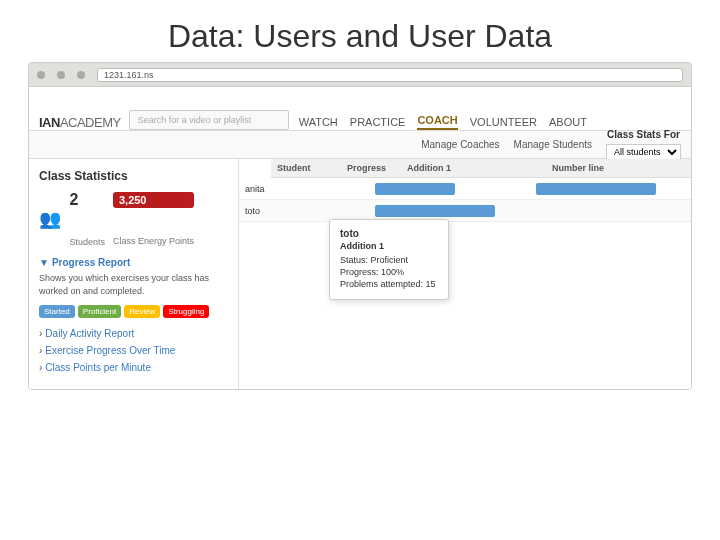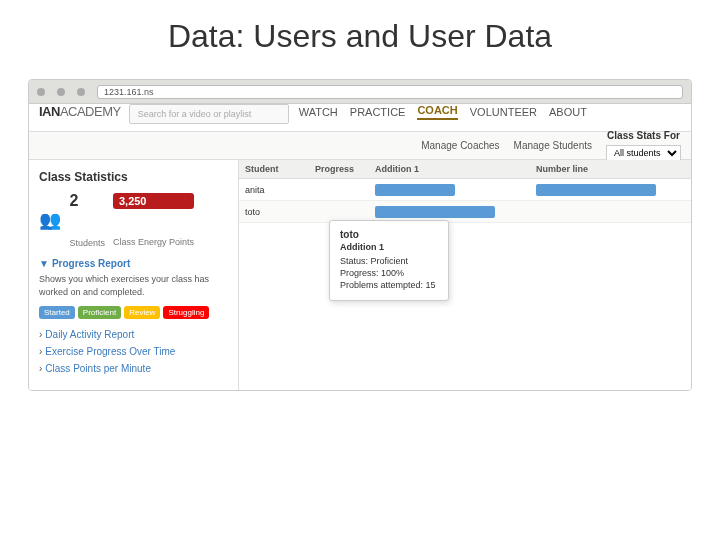--- a/index.html
+++ b/index.html
@@ -9,21 +9,21 @@
       width: 720px;
       height: 540px;
       overflow: hidden;
     }
 
     .page-title {
       text-align: center;
       font-size: 32px;
       font-weight: 300;
       color: #333;
-      padding: 18px 0 24px 0;
+      padding: 18px 0 7px 0;
     }
 
     .browser-container {
       margin: 0 28px;
       border: 1px solid #ccc;
       border-radius: 4px;
       overflow: hidden;
       background: #f5f5f0;
     }
 
@@ -50,23 +50,23 @@
       border-radius: 3px;
       padding: 1px 6px;
       flex: 1;
     }
 
     
     .ka-nav {
       background: #fff;
       border-bottom: 1px solid #ddd;
       display: flex;
-      align-items: flex-start;
+      align-items: flex-end;
       padding: 0 10px;
-      height: 28px;
+      height: 44px;
     }
     .ka-logo {
       font-size: 13px;
       font-weight: bold;
       color: #333;
       margin-right: 8px;
       letter-spacing: -0.5px;
     }
     .ka-logo span {
       color: #6a6a6a;
@@ -229,20 +229,21 @@
       overflow: hidden;
       position: relative;
     }
 
     
     .data-table-header {
       display: flex;
       background: #f0f0ee;
       border-bottom: 1px solid #ddd;
       padding: 4px 0;
+      margin-left: 32px;
     }
     .col-student {
       width: 70px;
       font-size: 9px;
       color: #555;
       padding: 0 6px;
       font-weight: bold;
     }
     .col-progress {
       width: 60px;

